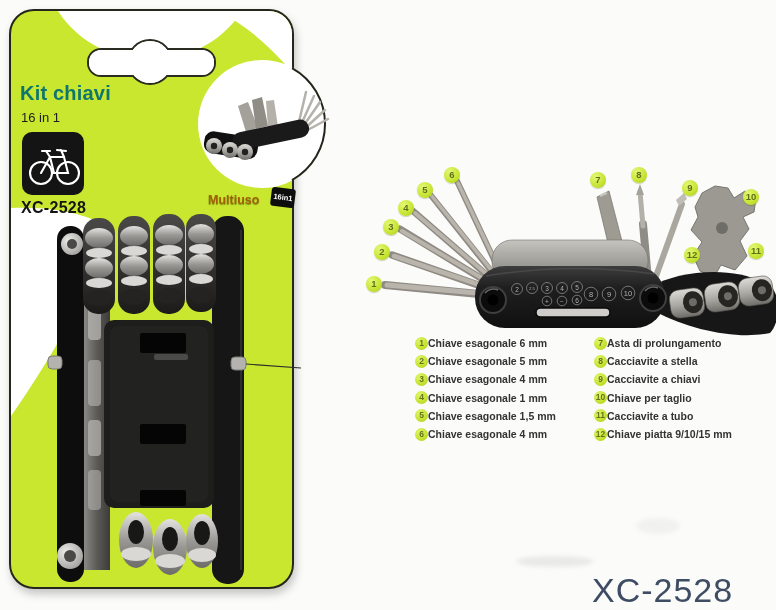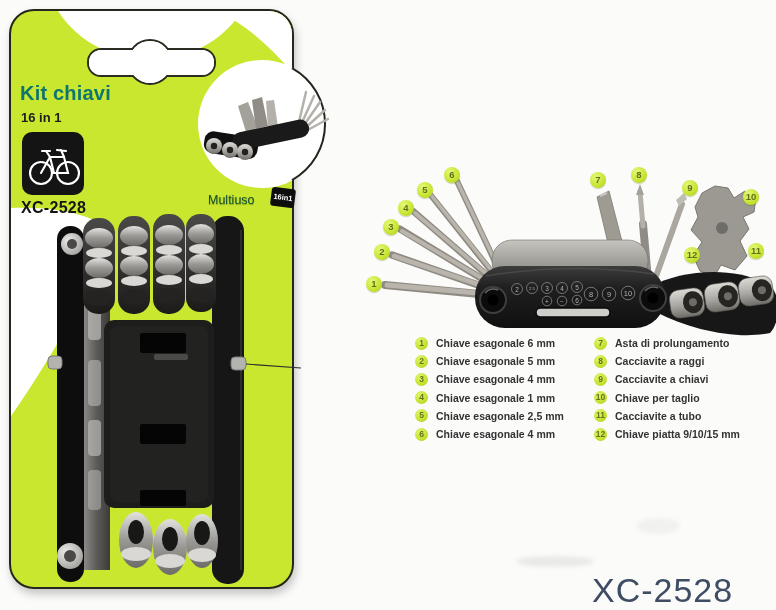--- a/index.html
+++ b/index.html
@@ -2,36 +2,36 @@
 <html style="--lime: #c8e72e; --model-blue: #3e4d63;"><head>
 <meta charset="utf-8">
 <style>
   :root{ --lime:#c8e72e; --ink:#1c1c1c; --olive:#64741b; --model-blue:#3e4d63; }
   html,body{margin:0;padding:0;background:#fbfbfa;}
   #stage{position:relative;width:776px;height:610px;overflow:hidden;
          font-family:"Liberation Sans",sans-serif;background:#fbfbfa;}
   #art{position:absolute;left:0;top:0;z-index:1;}
   .txt{position:absolute;z-index:2;}
   .card-title{left:20px;top:82px;font-size:20px;font-weight:bold;color:#0f766e;letter-spacing:.2px;}
-  .card-subtitle{left:21px;top:110px;font-size:13px;font-weight:bold;color:#1d1d1d;}
+  .card-subtitle{left:21px;top:110px;font-size:13px;font-weight:normal;color:#1d1d1d;}
   .card-model{left:21px;top:199px;font-size:16px;font-weight:bold;color:#141414;letter-spacing:.3px;}
-  .multiuso{left:208px;top:193px;font-size:12.5px;font-weight:normal;color:#14532d;
+  .multiuso{left:208px;top:193px;font-size:12.5px;font-weight:bold;color:#a16207;
             text-shadow:0 1px 1px rgba(40,60,0,.45);}
   .badge16{left:271px;top:188px;width:24px;height:19px;background:#0d0d0d;border-radius:3px;
            color:#fff;font-size:7.5px;font-weight:bold;display:flex;align-items:center;
            justify-content:center;transform:rotate(7deg);}
   .footer-model{left:592px;top:571px;font-size:34px;color:var(--model-blue);letter-spacing:1px;}
   .legend-col{position:absolute;z-index:2;width:185px;}
   #legend-left{left:415px;top:334px;}
   #legend-right{left:594px;top:334px;}
   .legend-row{display:flex;align-items:center;height:18.2px;}
   .lbadge{flex:0 0 13px;width:13px;height:13px;border-radius:50%;
           background:radial-gradient(circle at 35% 30%, #e2f56b, #c3e22e 60%, #a9c91f);
           color:var(--olive);font-size:8.5px;font-weight:bold;text-align:center;line-height:13px;}
-  .llabel{margin-left:8px;font-size:10.5px;font-weight:bold;color:#333;white-space:nowrap;}
+  .llabel{font-size:10.5px;font-weight:bold;color:#333;white-space:nowrap;}
   .callout{position:absolute;z-index:2;width:16px;height:16px;border-radius:50%;
            background:radial-gradient(circle at 35% 30%, #e5f775, #c6e431 60%, #a6c71e);
            box-shadow:0 1px 1px rgba(60,80,0,.25);
            color:#5f701a;font-size:9.5px;font-weight:bold;text-align:center;line-height:16px;}
   .smudge{position:absolute;z-index:0;border-radius:50%;filter:blur(2px);}
   .s1{left:516px;top:556px;width:78px;height:11px;background:rgba(80,80,80,.10);}
   .s2{left:636px;top:518px;width:44px;height:16px;background:rgba(80,80,80,.06);}
 </style>
 </head>
 <body>
@@ -323,35 +323,35 @@
       <div class="legend-row">
         <span class="lbadge">3</span>
         <span class="llabel">Chiave esagonale 4 mm</span>
       </div>
       <div class="legend-row">
         <span class="lbadge">4</span>
         <span class="llabel">Chiave esagonale 1 mm</span>
       </div>
       <div class="legend-row">
         <span class="lbadge">5</span>
-        <span class="llabel">Chiave esagonale 2,5 mm</span>
+        <span class="llabel">Chiave esagonale 1,5 mm</span>
       </div>
       <div class="legend-row">
         <span class="lbadge">6</span>
         <span class="llabel">Chiave esagonale 4 mm</span>
       </div>
     </div>
   <div id="legend-right" class="legend-col">
       <div class="legend-row">
         <span class="lbadge">7</span>
         <span class="llabel">Asta di prolungamento</span>
       </div>
       <div class="legend-row">
         <span class="lbadge">8</span>
-        <span class="llabel">Cacciavite a raggi</span>
+        <span class="llabel">Cacciavite a stella</span>
       </div>
       <div class="legend-row">
         <span class="lbadge">9</span>
         <span class="llabel">Cacciavite a chiavi</span>
       </div>
       <div class="legend-row">
         <span class="lbadge">10</span>
         <span class="llabel">Chiave per taglio</span>
       </div>
       <div class="legend-row">

